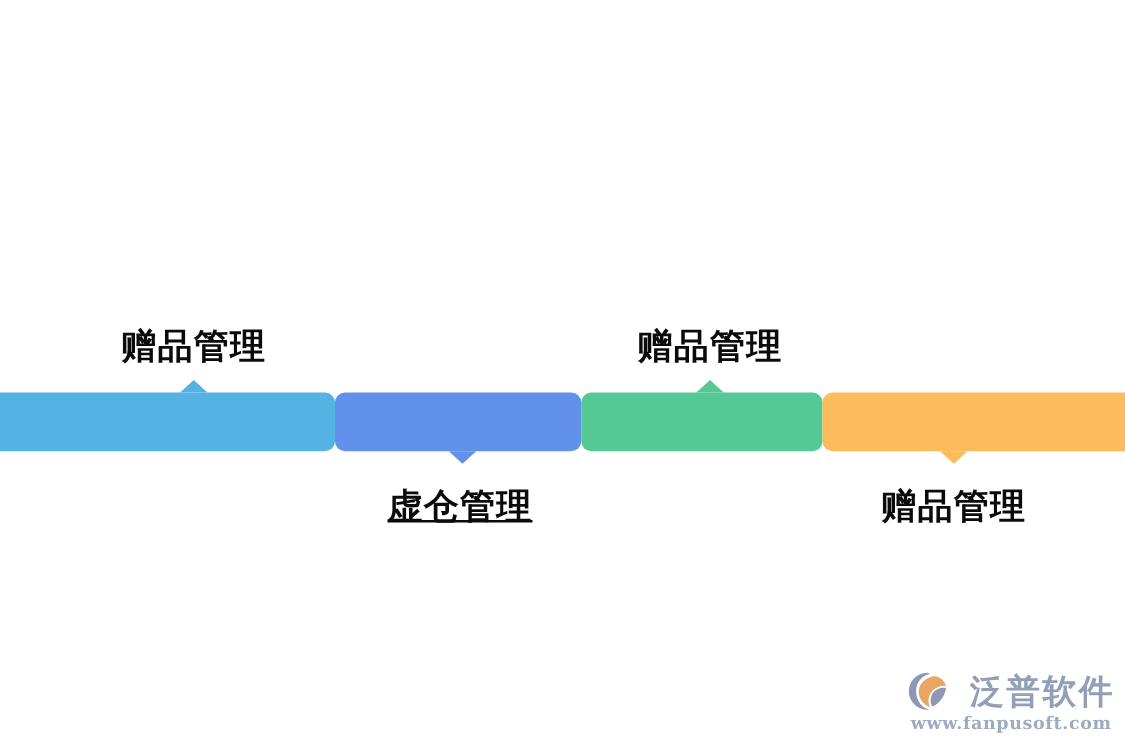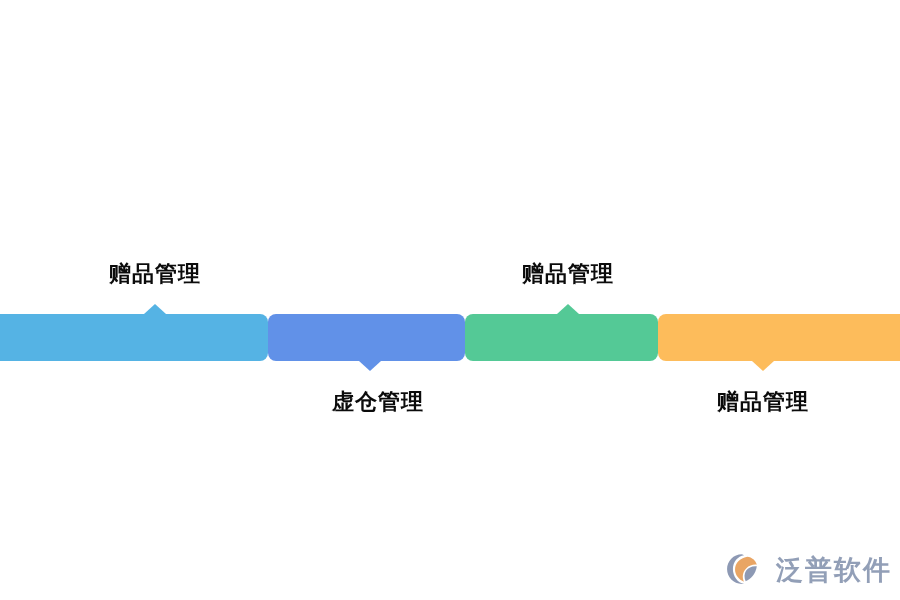--- a/index.html
+++ b/index.html
@@ -64,21 +64,21 @@
   .pointer.down {
     border-left: 11px solid transparent;
     border-right: 11px solid transparent;
     border-top: 10px solid currentColor;
     top: 47px;
   }
 
   
   .label {
     position: absolute;
-    font-size: 22px;
+    font-size: 28px;
     font-weight: bold;
     color: #0b0b0b;
     letter-spacing: 1px;
     white-space: nowrap;
     transform: translateX(-50%);
     line-height: 1;
   }
   .label.above { top: 263px; }
   .label.below { top: 391px; }
 
@@ -138,33 +138,34 @@
       <span class="pointer up" style="left:92px;"></span>
     </div>
 
     <div class="segment seg-3 flat-right" style="left:658px; width:242px; background:#FDBC5B; color:#FDBC5B;">
       <span class="pointer down" style="left:94px;"></span>
     </div>
   </div>
 
   <div class="label above" style="left:155px;">赠品管理</div>
 
-  <div class="label below" style="left:378px;">虚仓管理</div>
+  <div class="label below" style="left:368px;text-decoration:underline;">虚仓管理</div>
 
   <div class="label above" style="left:568px;">赠品管理</div>
 
   <div class="label below" style="left:763px;">赠品管理</div>
 </div>
 
 <div id="brand">
   <div class="brand-row">
     <svg class="brand-mark" viewBox="0 0 64 64">
       <path d="M30 4 C14 4 2 17 2 32 C2 47 14 60 30 60 L34 60
                C22 58 13 46 13 32 C13 18 22 8 34 6 Z" fill="#8794b0"></path>
       <path d="M40 9 C26 12 17 21 17 33 C17 43 24 52 34 56
                C30 48 31 38 38 31 C44 25 52 23 58 24
                C56 16 49 10 40 9 Z" fill="#e8a15c"></path>
       <path d="M58 27 C50 26 42 29 38 35 C34 41 34 49 37 55
                C47 51 56 41 58 27 Z" fill="#8794b0"></path>
     </svg>
     <span class="brand-name">泛普软件</span>
   </div>
+  <div class="brand-url">www.fanpusoft.com</div>
 </div>
 
 </body></html>

